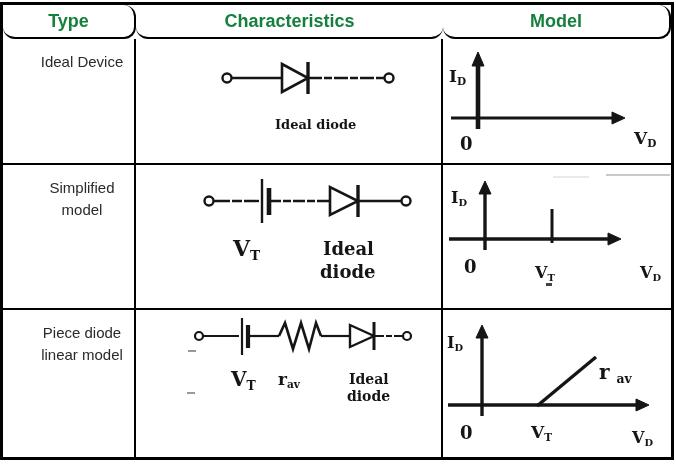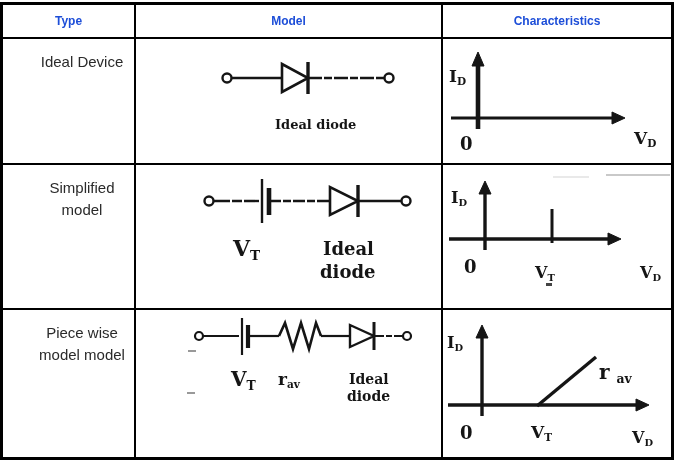--- a/index.html
+++ b/index.html
@@ -6,40 +6,40 @@
   .page { width:676px; height:464px; background:#fff; position:relative;
           font-family:"Liberation Sans", sans-serif; }
   .tbl { position:absolute; left:0; top:2px; width:674px; height:458px;
          box-sizing:border-box; border:3px solid #000;
          display:grid; grid-template-columns:133px 307px auto;
          grid-template-rows:34px 126px 145px auto; background:#fff; }
   .cell { box-sizing:border-box; position:relative; overflow:hidden; }
   .br { border-right:2px solid #000; }
   .bb { border-bottom:2px solid #000; }
   .hdr { display:flex; align-items:center; justify-content:center;
-         font-weight:bold; font-size:12px; color:#1d4ed8; }
+         font-weight:bold; font-size:18px; color:#15803d;border-radius:12px; }
   .typecell { padding-top:12px; text-align:center; font-size:15px;
               color:#2a2a2a; line-height:1.45;padding-left:27px; }
   .art { position:absolute; inset:0; }
   .lbl { position:absolute; font-family:"DejaVu Serif", serif; font-weight:bold;
          color:#151515; line-height:1; white-space:nowrap;margin-top:12px; }
   .lbl sub { font-size:62%; vertical-align:baseline; position:relative; top:0.3em;
              font-weight:bold; }
   .dash { position:absolute; background:#444; }
   svg { position:absolute; left:0; top:0; }
 </style>
 </head>
 <body>
 
 <div class="page">
 <div class="tbl">
 
   <div class="cell br bb hdr">Type</div>
+  <div class="cell bb hdr">Characteristics</div>
   <div class="cell br bb hdr">Model</div>
-  <div class="cell bb hdr">Characteristics</div>
 
   <div class="cell br bb typecell">Ideal Device</div>
 
   <div class="cell br bb">
     <div class="art">
       <svg width="303" height="124" viewBox="0 0 303 124">
         <g stroke="#151515" fill="none">
           <g>
             <circle cx="91" cy="39" r="4.5" stroke-width="2.4"></circle>
           </g>
@@ -127,21 +127,21 @@
         </g>
       </svg>
       <span class="lbl" style="left:8px; top:13px; font-size:16px;"><span>I</span><sub>D</sub></span>
       <span class="lbl" style="left:21px; top:81px; font-size:18px;">0</span>
       <span class="lbl" style="left:92px; top:88px; font-size:16px;"><span>V</span><sub>T</sub></span>
       <span class="lbl" style="left:197px; top:88px; font-size:16px;"><span>V</span><sub>D</sub></span>
       <span class="dash" style="left:103px; top:118px; width:6px; height:3px;"></span>
     </div>
   </div>
 
-  <div class="cell br typecell">Piece wise model model</div>
+  <div class="cell br typecell">Piece diode linear model</div>
 
   <div class="cell br">
     <div class="art">
       <svg width="303" height="148" viewBox="0 0 303 148">
         <g stroke="#151515" fill="none">
           <g>
             <circle cx="63" cy="26" r="4" stroke-width="2.2"></circle>
           </g>
           <line x1="67" y1="26" x2="103" y2="26" stroke-width="2.2"></line>
           <g>

